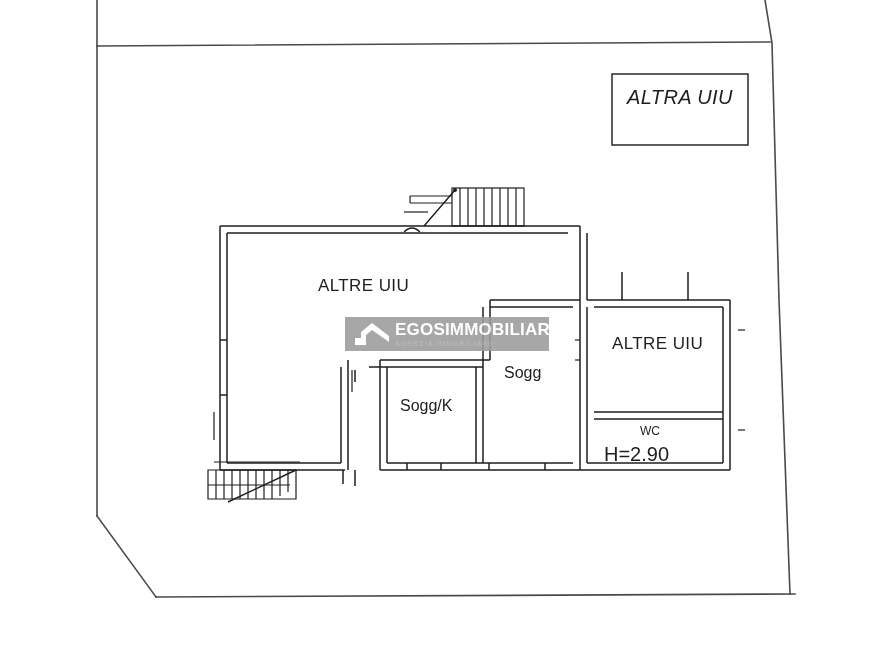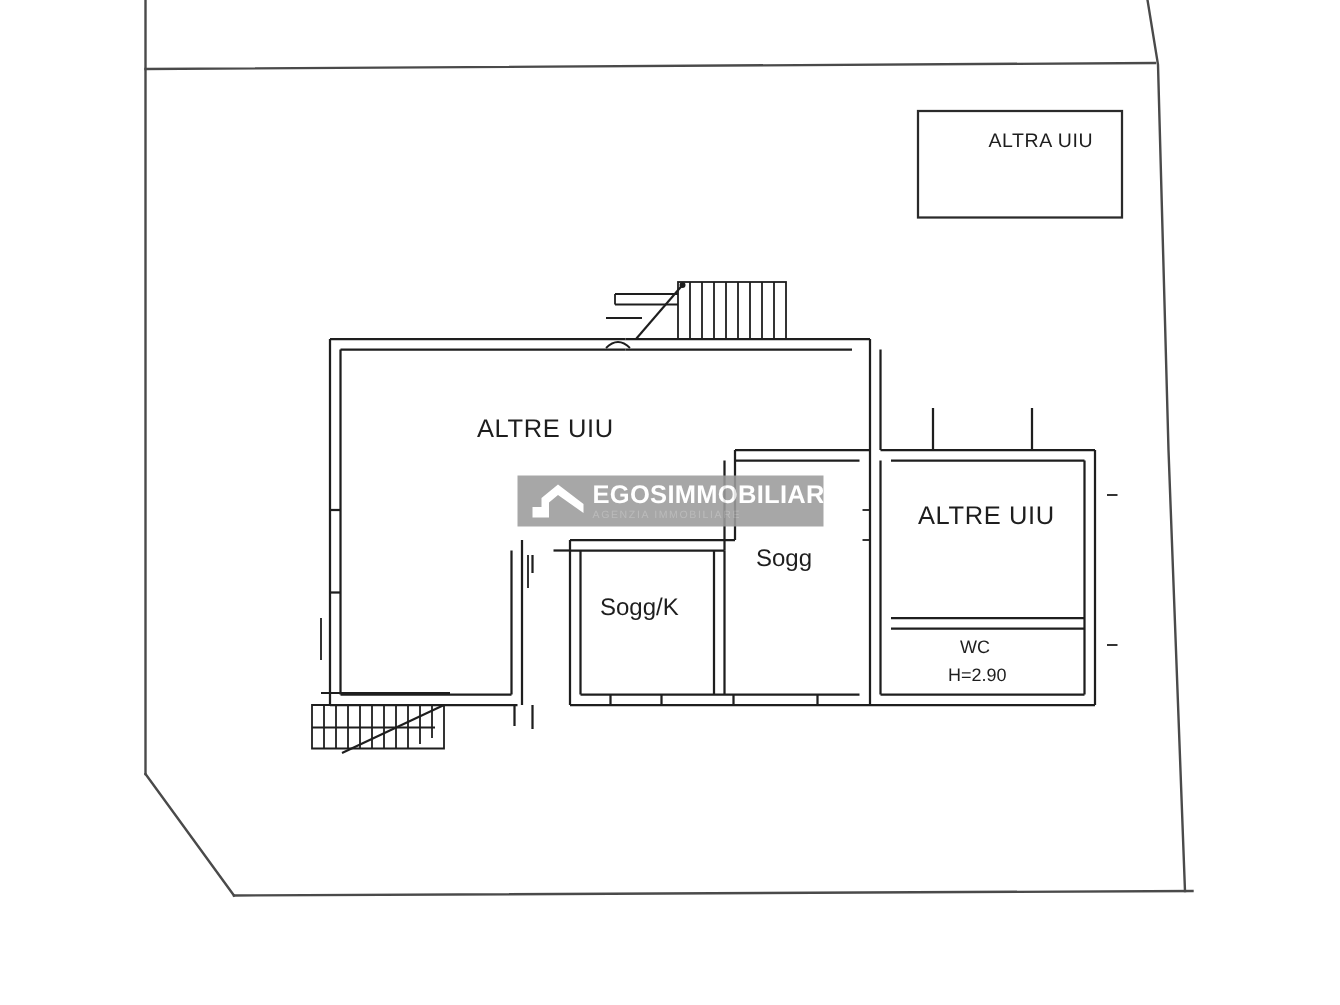--- a/index.html
+++ b/index.html
@@ -26,24 +26,25 @@
     height: 670px;
   }
   .label {
     position: absolute;
     color: #1e1e1e;
     white-space: nowrap;
     font-family: "Liberation Sans", sans-serif;
     -webkit-font-smoothing: antialiased;
   }
   #label-altra-uiu {
-    left: 659px;
+    left: 627px;
     top: 86px;
-    font-size: 13px;
+    font-size: 20px;
     letter-spacing: 0.4px;
+    font-style: italic;
   }
   #label-altre-uiu-left {
     left: 318px;
     top: 276px;
     font-size: 17px;
     letter-spacing: 0.4px;
   }
   #label-altre-uiu-right {
     left: 612px;
     top: 334px;
@@ -60,23 +61,23 @@
     top: 397px;
     font-size: 16px;
     text-align: center;
   }
   #label-wc {
     left: 640px;
     top: 424px;
     font-size: 12px;
   }
   #label-wc-height {
-    left: 632px;
+    left: 604px;
     top: 443px;
-    font-size: 12px;
+    font-size: 20px;
   }
   
   #watermark {
     position: absolute;
     left: 345px;
     top: 317px;
     width: 204px;
     height: 34px;
     background: #9c9c9c;
     opacity: 0.88;

